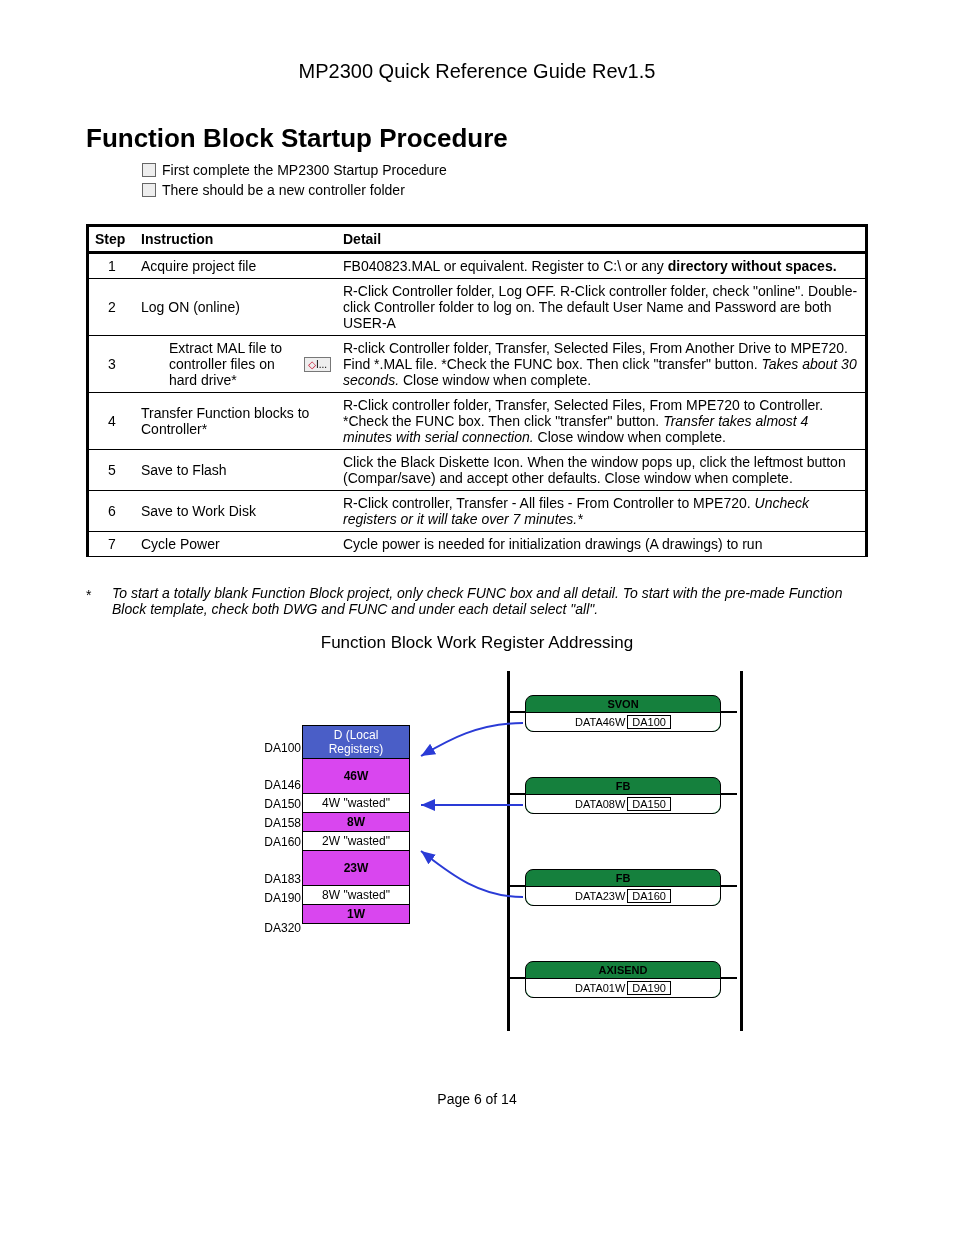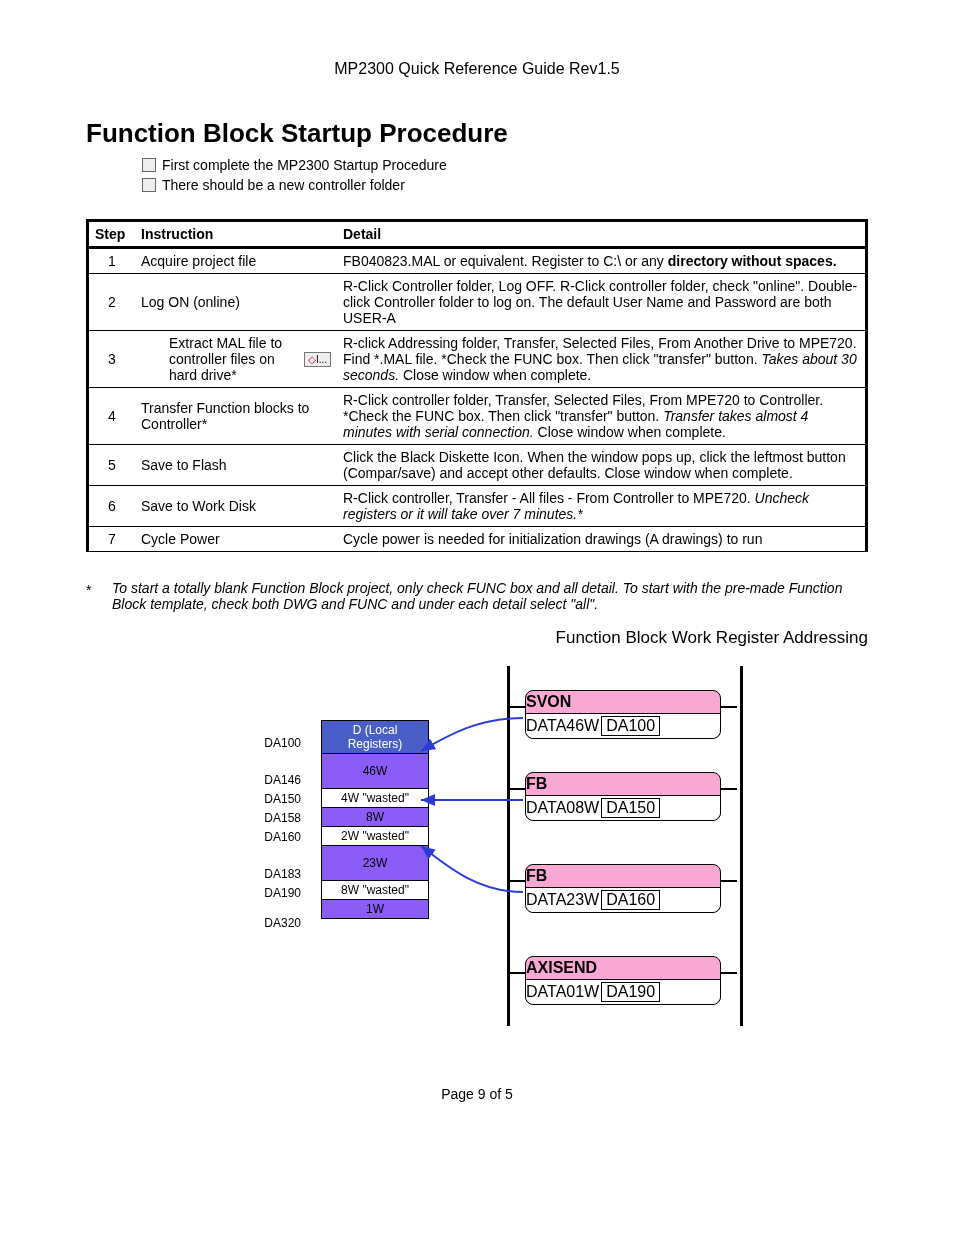--- a/index.html
+++ b/index.html
@@ -9,21 +9,21 @@
     background: #fff;
     margin: 0;
     padding: 0;
     width: 954px;
   }
   .page {
     padding: 60px 86px 40px 86px;
   }
   .header-line {
     text-align: center;
-    font-size: 16px;
+    font-size: 20px;
     margin-bottom: 40px;
   }
   h1 {
     font-size: 26px;
     font-weight: bold;
     margin: 0 0 6px 0;
   }
   .checklist {
     margin: 0 0 24px 56px;
   }
@@ -89,21 +89,21 @@
     font-style: italic;
     font-size: 14px;
   }
   .footnote .ast {
     width: 42px;
     font-style: normal;
     text-align: left;
     padding-top:2px;
   }
   .diagram-title {
-    text-align: right;
+    text-align: center;
     font-size: 17px;
     margin: 10px 0 18px 0;
   }
   .page-num {
     text-align: center;
     font-size: 14px;
     margin-top: 60px;
   }
   .underline { }
   .bold { font-weight: bold; }
@@ -116,66 +116,67 @@
     margin: 0 auto;
   }
   .reg-label {
     position: absolute;
     font-size: 12px;
     text-align: right;
     width: 46px;
   }
   .reg-col {
     position: absolute;
-    left: 144px;
+    left: 125px;
     top: 54px;
     width: 108px;
   }
   .reg-header {
     background: #4a5ec7;
     color: #fff;
     font-size: 12px;
     text-align: center;
     border: 1px solid #000;
     padding: 2px 2px;
   }
   .reg-cell {
     border: 1px solid #000;
     border-top: none;
     font-size: 12px;
     text-align: center;
     padding: 2px 2px;
   }
   .reg-used {
-    background: #8b5cf6;
-    font-weight: normal;
+    background: #d946ef;
+    font-weight: bold;
   }
   .reg-wasted {
     background: #fff;
   }
   .fb-group {
     position: absolute;
     left: 330px;
     width: 230px;
   }
   .fb-rails {
     position: absolute;
     top: 0; bottom: 0;
     border-left: 3px solid #000;
     border-right: 3px solid #000;
     width: 230px;
   }
   .fb-box {
     position: absolute;
     left: 18px;
     width: 194px;
-    background: #f9a8d4;
+    background: #15803d;
     border: 1px solid #000;
     border-radius: 8px;
-    font-size: 16px;
+    font-size: 11px;
+    text-align: center;
   }
   .fb-title {
     font-weight: bold;
     padding: 2px 0;
     border-bottom: 1px solid #000;
   }
   .fb-data {
     padding: 2px 0;
     background: #fff;
     border-radius: 0 0 8px 8px;
@@ -246,21 +247,21 @@
         <td>
           <div class="instr-wrap">
             <span>Extract MAL file to controller files on hard drive*</span>
             <span class="small-icon">
               <span style="color:#c00020">◇</span>
                 <span>I...</span>
             </span>
           </div>
         </td>
         <td>
-          <span>R-click Addressing folder, Transfer, Selected Files, From Another Drive to MPE720.  Find *.MAL file.  *Check the FUNC box.  Then click "transfer" button. </span><span class="italic">Takes about 30 seconds.</span><span>   Close window when complete.</span>
+          <span>R-click Controller folder, Transfer, Selected Files, From Another Drive to MPE720.  Find *.MAL file.  *Check the FUNC box.  Then click "transfer" button. </span><span class="italic">Takes about 30 seconds.</span><span>   Close window when complete.</span>
         </td>
       </tr>
       <tr>
         <td>4</td>
         <td>Transfer Function blocks to Controller*</td>
         <td>
           <span>R-Click controller folder, Transfer, Selected Files, From MPE720 to Controller.  *Check the FUNC box.  Then click "transfer" button.  </span><span class="italic">Transfer takes almost 4 minutes with serial connection.</span><span>  Close window when complete.</span>
         </td>
       </tr>
       <tr>
@@ -351,14 +352,14 @@
         <marker id="ah" markerWidth="8" markerHeight="8" refX="7" refY="3" orient="auto">
           <path d="M0,0 L7,3 L0,6 Z" fill="#2a3bd6"></path>
         </marker>
       </defs>
       <path d="M346,52 C300,52 270,70 244,85" stroke="#2a3bd6" stroke-width="2" fill="none" marker-end="url(#ah)"></path>
       <path d="M346,134 C300,134 270,134 244,134" stroke="#2a3bd6" stroke-width="2" fill="none" marker-end="url(#ah)"></path>
       <path d="M346,226 C300,226 270,200 244,180" stroke="#2a3bd6" stroke-width="2" fill="none" marker-end="url(#ah)"></path>
     </svg>
   </div>
 
-  <div class="page-num">Page 9 of 5</div>
+  <div class="page-num">Page 6 of 14</div>
 </div>
 
 </body></html>

